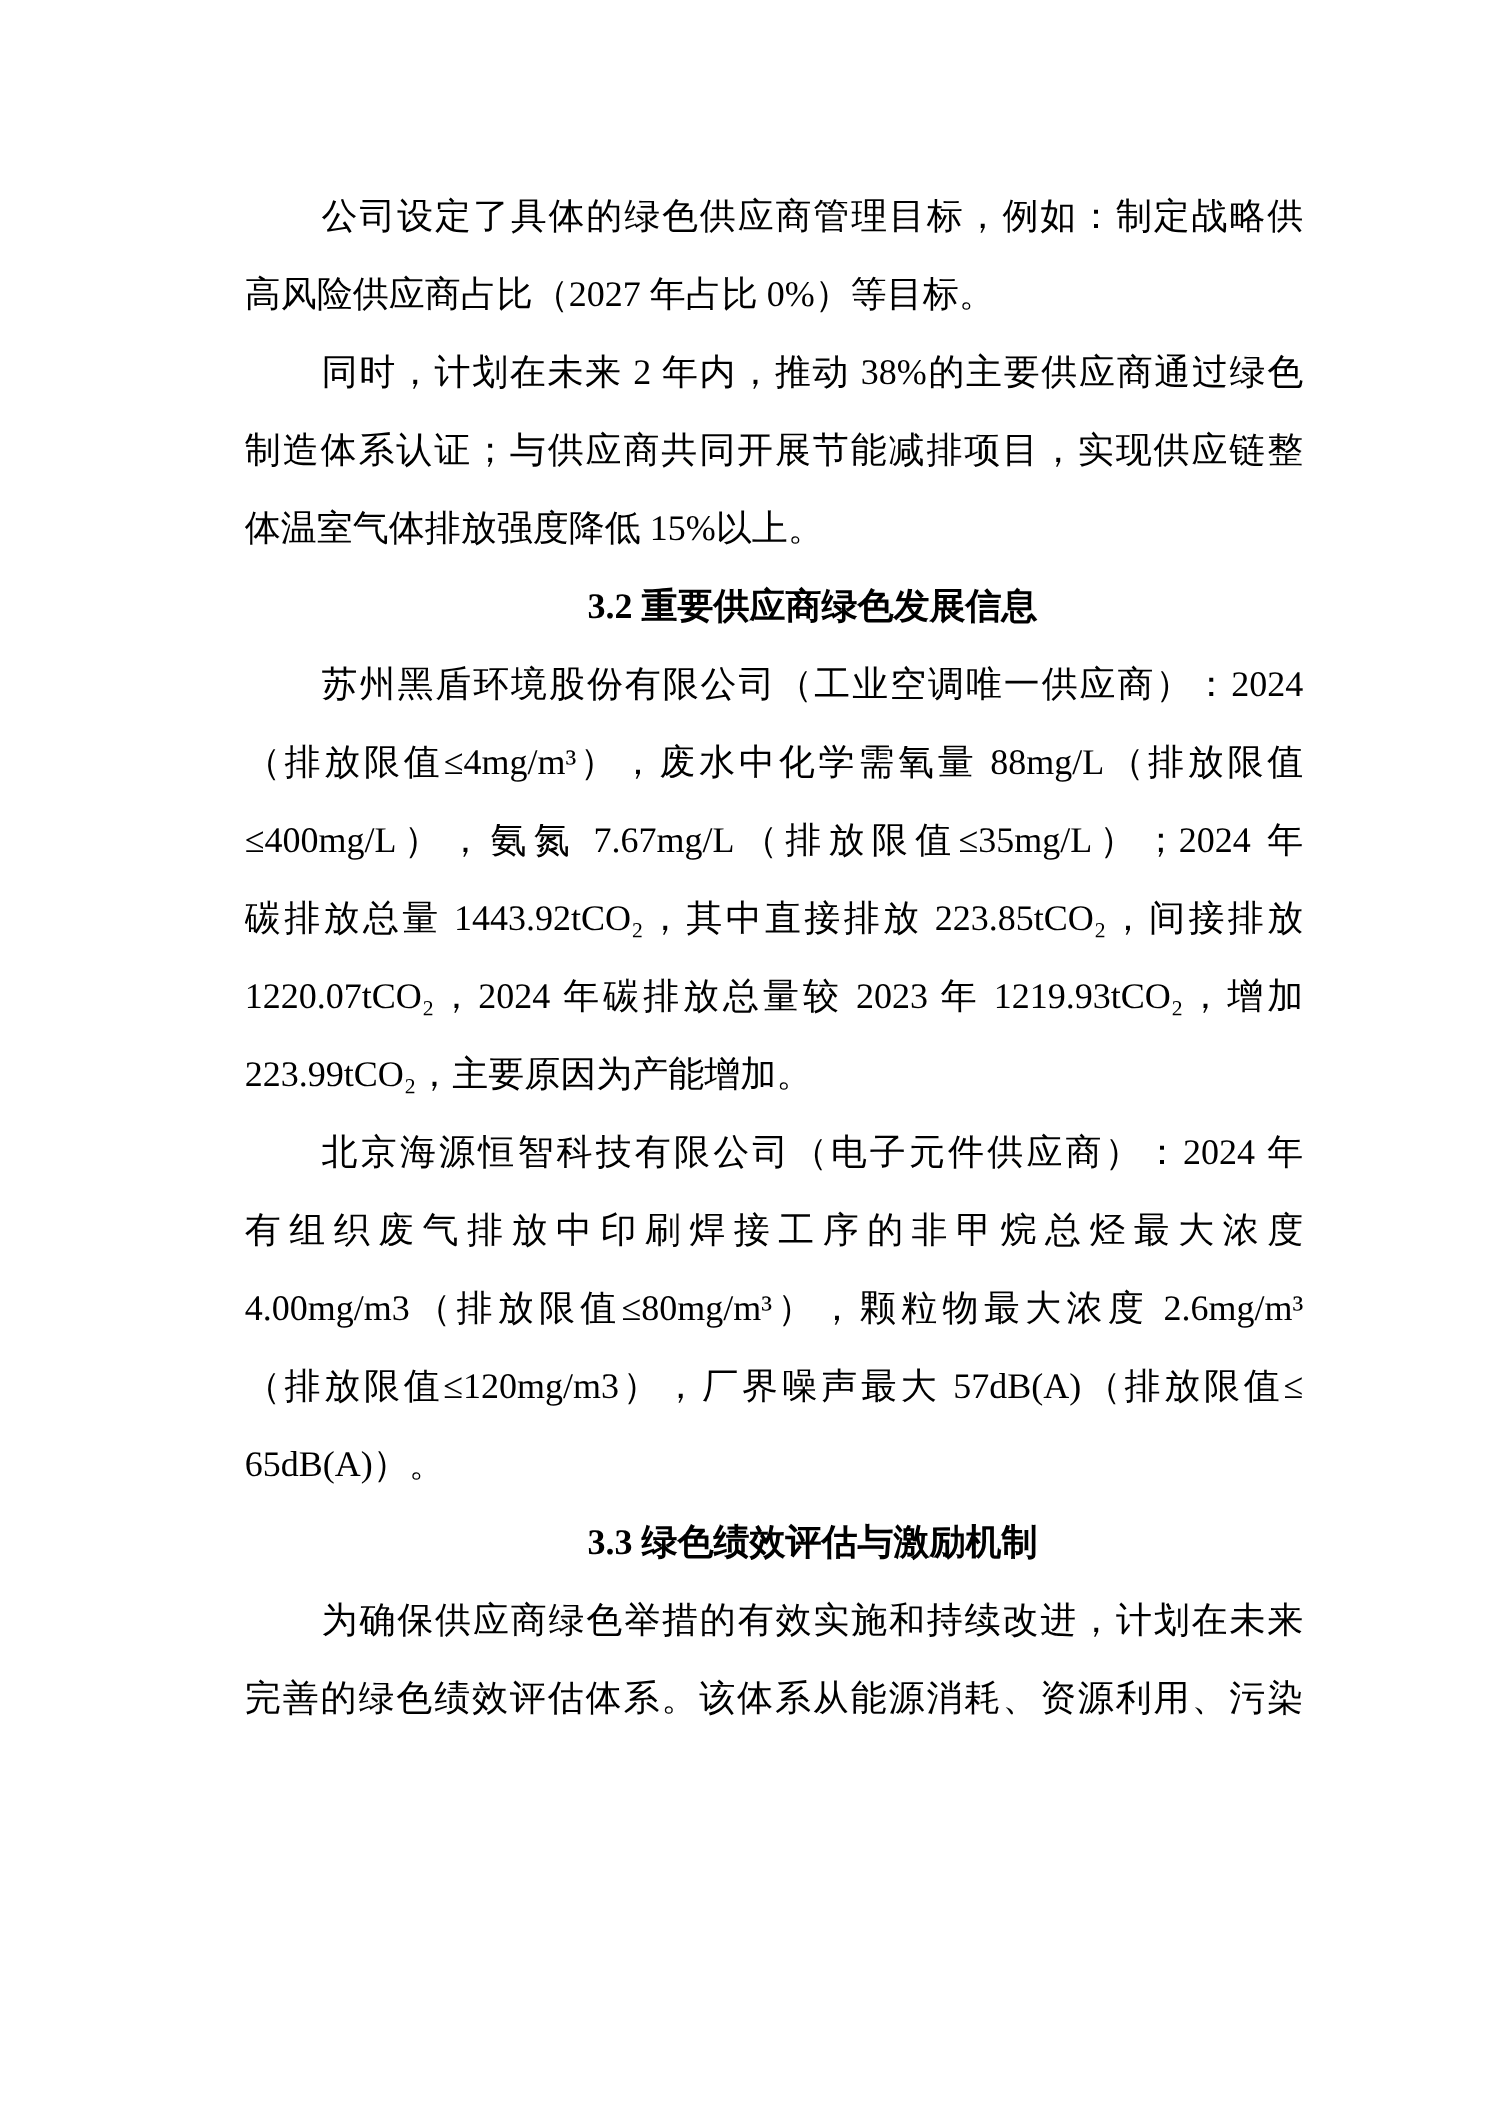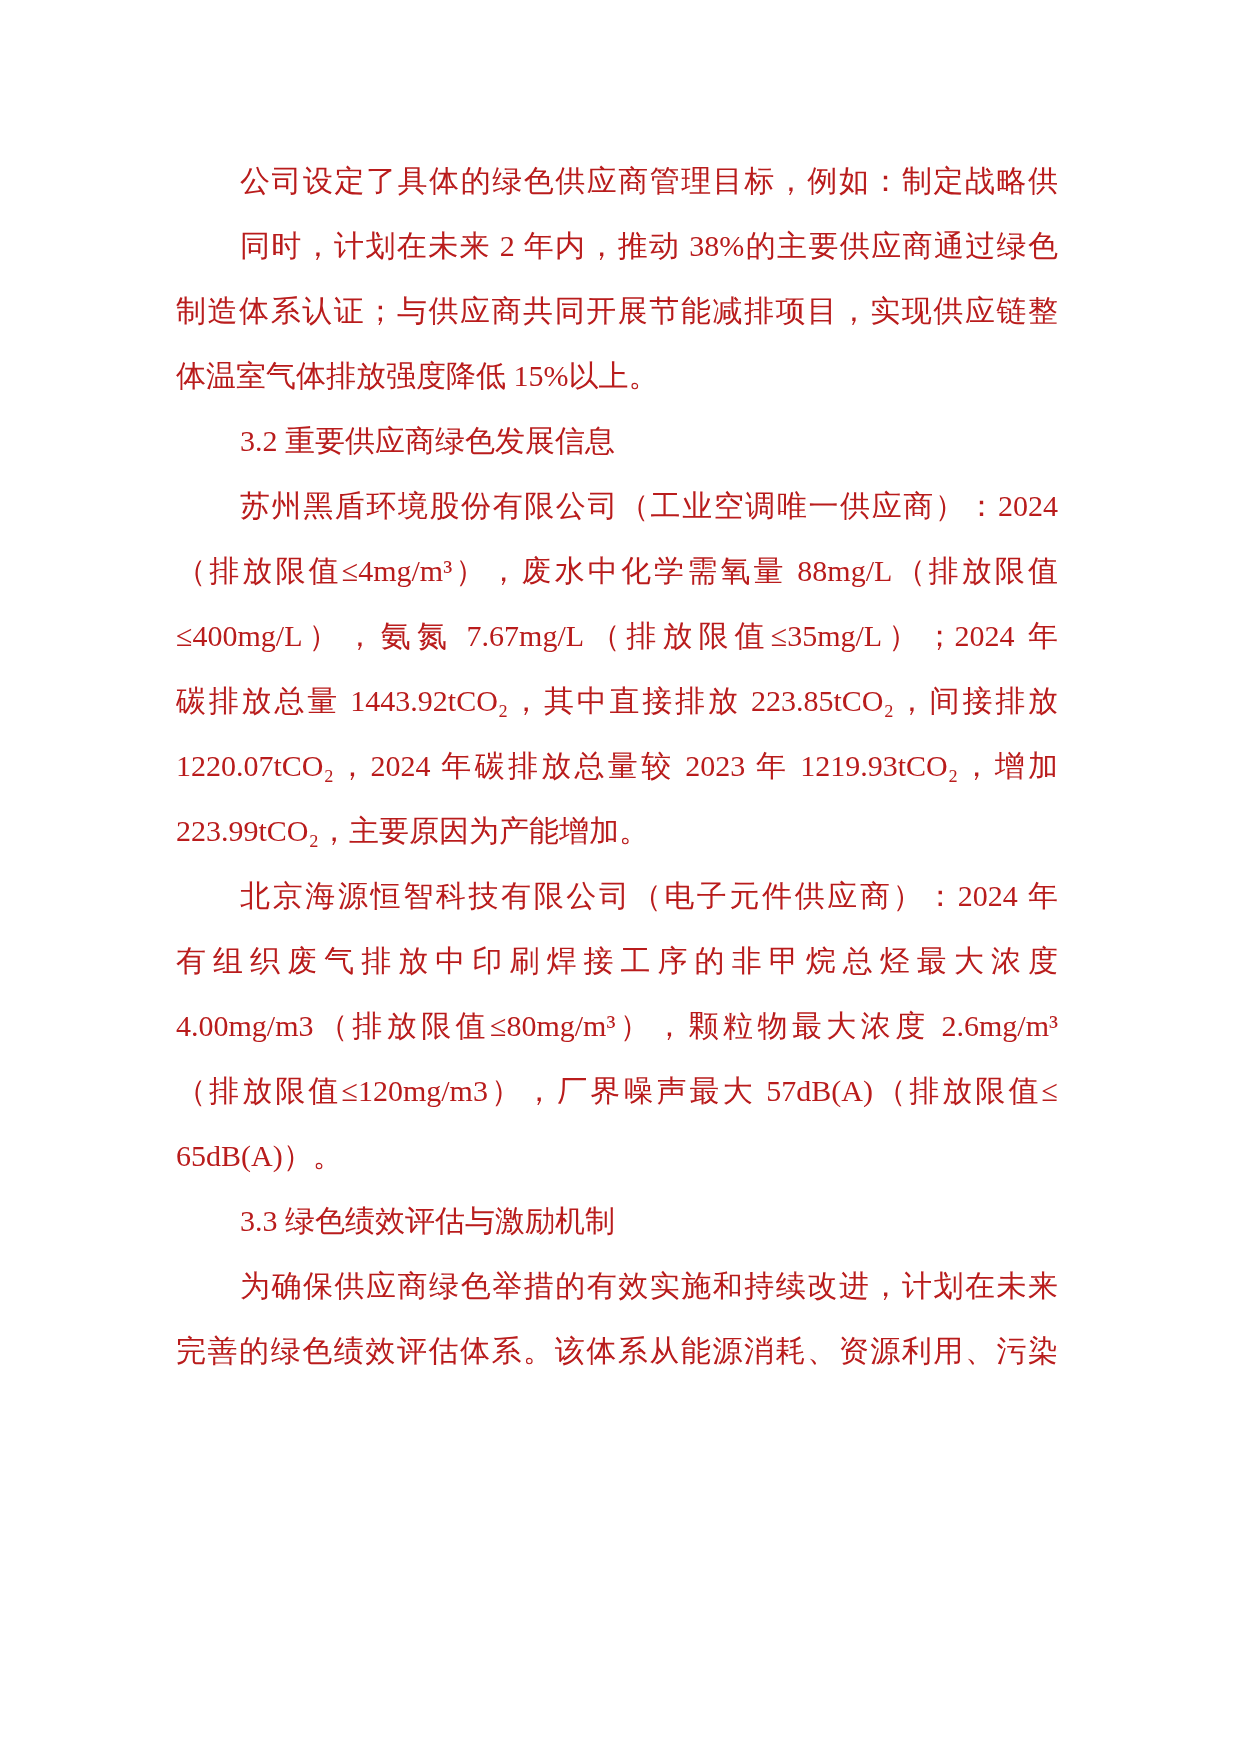--- a/index.html
+++ b/index.html
@@ -6,22 +6,23 @@
     margin: 0;
     padding: 0;
     background: #ffffff;
   }
   .page {
     position: relative;
     width: 1208px;
     height: 1754px;
     background: #ffffff;
     overflow: hidden;
-    color: #b91c1c;
+    color: #000000;
     font-family: "Liberation Serif", "DejaVu Serif", serif;
+    margin-left: 28px;
   }
   .content {
     position: absolute;
     left: 176px;
     top: 148px;
     width: 882px;
     font-size: 30px;
     line-height: 65px;
   }
   
@@ -34,34 +35,35 @@
   }
   .line.end {
     text-align: left;
     text-align-last: auto;
   }
   .line.ind {
     text-indent: 64px;
   }
   .heading {
     height: 65px;
-    font-weight: normal;
+    font-weight: bold;
     text-indent: 64px;
-    text-align: left;
+    text-align: center;
     overflow: hidden;
   }
 </style>
 </head>
 <body>
 
 <div class="page">
   <div class="content">
 
     <div>
       <div class="line ind">公司设定了具体的绿色供应商管理目标，例如：制定战略供</div>
+      <div class="line end">高风险供应商占比（2027 年占比 0%）等目标。</div>
     </div>
 
     <div>
       <div class="line ind">同时，计划在未来 2 年内，推动 38%的主要供应商通过绿色</div>
       <div class="line">制造体系认证；与供应商共同开展节能减排项目，实现供应链整</div>
       <div class="line end">体温室气体排放强度降低 15%以上。</div>
     </div>
 
     <div class="heading">3.2 重要供应商绿色发展信息</div>
 

